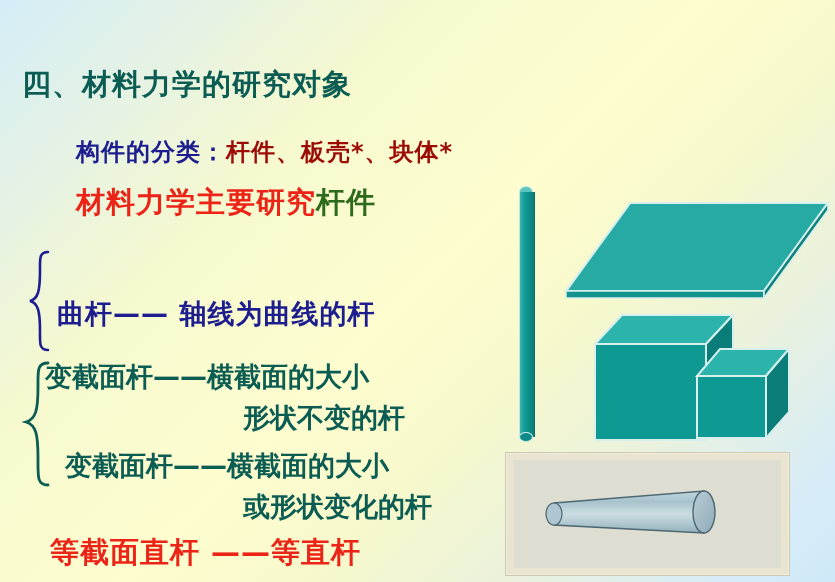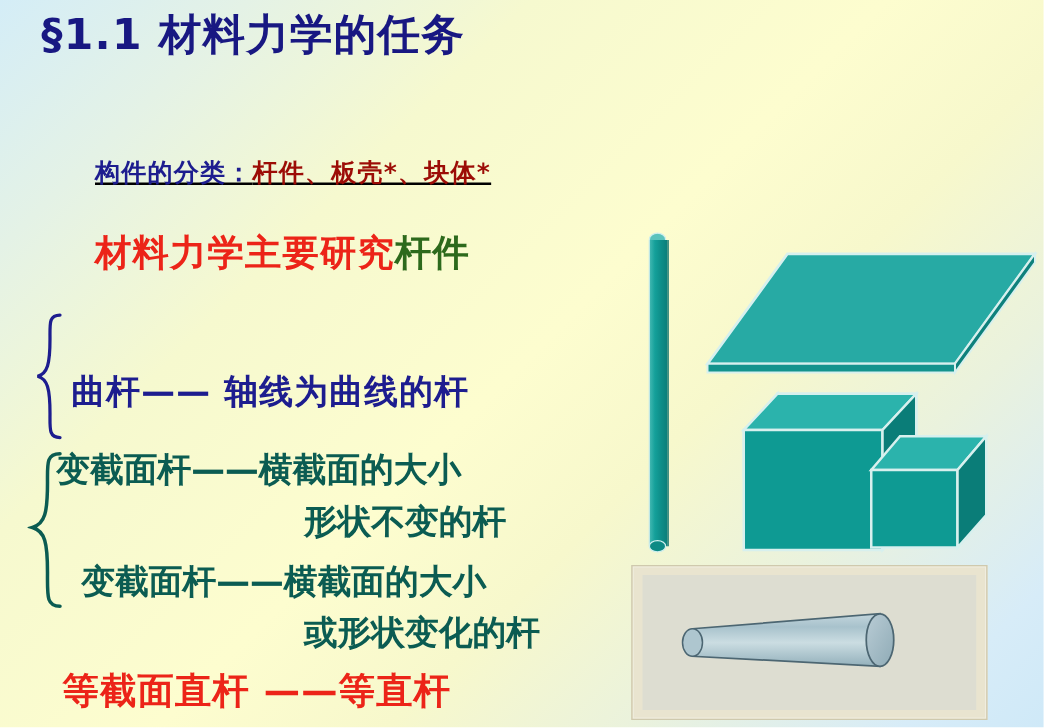--- a/index.html
+++ b/index.html
@@ -17,21 +17,21 @@
         #fdfdcf 50%,
         #f7f8cc 63%,
         #eaf2dd 77%,
         #d7ecf8 92%,
         #cfe9f8 100%);
   }
   .txt{position:absolute;white-space:nowrap;font-weight:bold;line-height:1;}
 
   .t-title{left:33px;top:11px;font-size:34px;color:#181882;letter-spacing:1px;}
   .t-sub{left:22px;top:70px;font-size:29px;color:#0b5c52;letter-spacing:1px;}
-  .t-class{left:76px;top:128px;font-size:20px;letter-spacing:1px;text-decoration:underline;}
+  .t-class{left:76px;top:140px;font-size:24px;letter-spacing:1px;}
   .t-class .a{color:#1d1d8f;}
   .t-class .b{color:#9c0c06;}
   .t-main{left:76px;top:188px;font-size:29px;letter-spacing:1px;}
   .t-main .a{color:#ec2418;}
   .t-main .b{color:#2d6a1c;margin-top:44px;}
 
   .t-r1{left:57px;top:248px;font-size:27px;color:#1d1d8f;letter-spacing:1px;}
   .t-r2{left:57px;top:300px;font-size:27px;color:#1d1d8f;letter-spacing:1px;}
 
   .t-s1{left:45px;top:363px;font-size:27px;color:#0b5c52;letter-spacing:0px;}
@@ -69,24 +69,24 @@
     background:#ddddd1;}
   .photo .cyl{position:absolute;left:30px;top:32px;width:170px;height:48px;}
 
   .cyl svg,.plate svg,.box-a svg,.box-b svg{display:block;}
 </style>
 </head>
 <body>
 
 <div id="slide">
 
-  <div class="txt t-title">
-    <span>§1.1  材料力学的任务</span>
+
+  <div class="txt t-sub">
+    <span>四、材料力学的研究对象</span>
   </div>
-
 
   <div class="txt t-class">
     <span class="a">构件的分类：</span><span class="b">杆件、板壳*、块体*</span>
   </div>
 
   <div class="txt t-main">
     <span class="a">材料力学主要研究</span><span class="b">杆件</span>
   </div>
 
   <div class="brace" id="brace-small">

